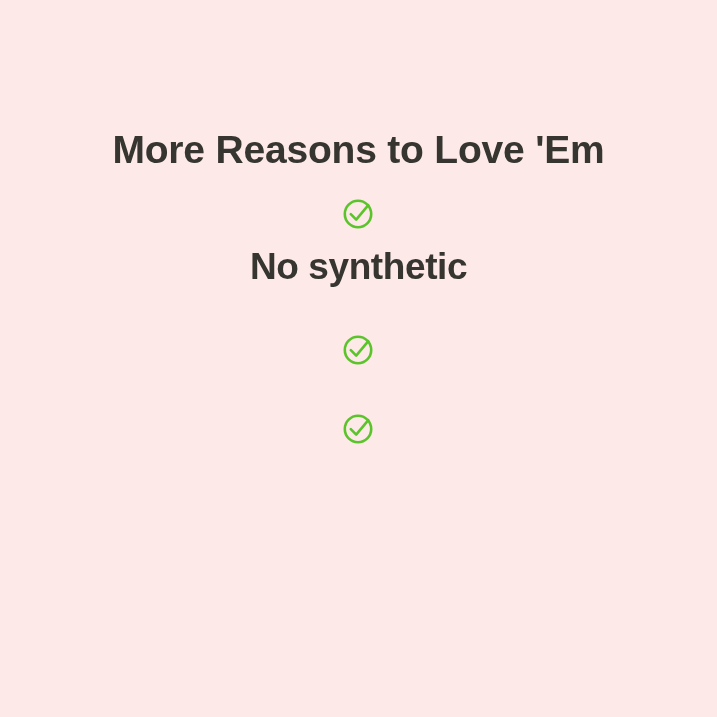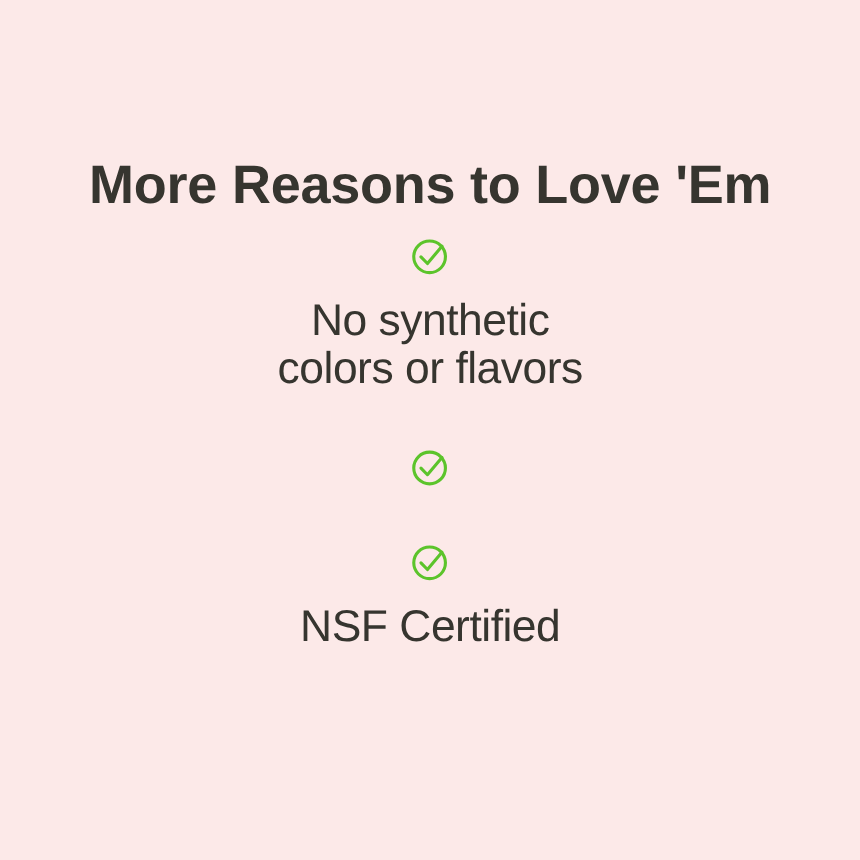--- a/index.html
+++ b/index.html
@@ -18,21 +18,21 @@
     height: 717px;
     background: #fce9e8;
     box-sizing: border-box;
     display: flex;
     flex-direction: column;
     align-items: center;
     position: relative;
   }
   .headline {
     color: #36352f;
-    font-size: 45px;
+    font-size: 39px;
     font-weight: bold;
     letter-spacing: -0.2px;
     text-align: center;
     line-height: 1.1;
     margin: 0;
     position: absolute;
     top: 129px;
     left: 0;
     right: 0;
   }
@@ -54,21 +54,21 @@
   .feature-spacer-1 { height: 45px; }
   .feature-spacer-2 { height: 45px; }
   .check-icon {
     width: 34px;
     height: 34px;
     display: block;
   }
   .feature-label {
     color: #36352f;
     font-size: 37px;
-    font-weight: normal;
+    font-weight: bold;
     line-height: 1.08;
     text-align: center;
     letter-spacing: -0.4px;
     margin: 0;
     padding-top: 17px;
   }
   .feature-label .line {
     display: block;
   }
 </style>
@@ -83,21 +83,20 @@
 
     <div class="feature">
       <span class="icon-wrap">
         <svg class="check-icon" viewBox="0 0 34 34" xmlns="http://www.w3.org/2000/svg" aria-hidden="true">
           <circle cx="16" cy="18" r="13.2" fill="none" stroke="#5cc42b" stroke-width="2.6"></circle>
           <path d="M8.8 18.1 L14.2 23.6 L26.3 9.2" fill="none" stroke="#5cc42b" stroke-width="2.6" stroke-linecap="round" stroke-linejoin="round"></path>
         </svg>
       </span>
       <p class="feature-label">
         <span class="line">No synthetic</span>
-        <span class="line">colors or flavors</span>
       </p>
     </div>
 
     <div class="feature-spacer-1"></div>
 
     <div class="feature">
       <span class="icon-wrap">
         <svg class="check-icon" viewBox="0 0 34 34" xmlns="http://www.w3.org/2000/svg" aria-hidden="true">
           <circle cx="16" cy="18" r="13.2" fill="none" stroke="#5cc42b" stroke-width="2.6"></circle>
           <path d="M8.8 18.1 L14.2 23.6 L26.3 9.2" fill="none" stroke="#5cc42b" stroke-width="2.6" stroke-linecap="round" stroke-linejoin="round"></path>
@@ -107,19 +106,16 @@
 
     <div class="feature-spacer-2"></div>
 
     <div class="feature">
       <span class="icon-wrap">
         <svg class="check-icon" viewBox="0 0 34 34" xmlns="http://www.w3.org/2000/svg" aria-hidden="true">
           <circle cx="16" cy="18" r="13.2" fill="none" stroke="#5cc42b" stroke-width="2.6"></circle>
           <path d="M8.8 18.1 L14.2 23.6 L26.3 9.2" fill="none" stroke="#5cc42b" stroke-width="2.6" stroke-linecap="round" stroke-linejoin="round"></path>
         </svg>
       </span>
-      <p class="feature-label">
-        <span class="line">NSF Certified</span>
-      </p>
     </div>
 
   </div>
 </div>
 
 </body></html>

